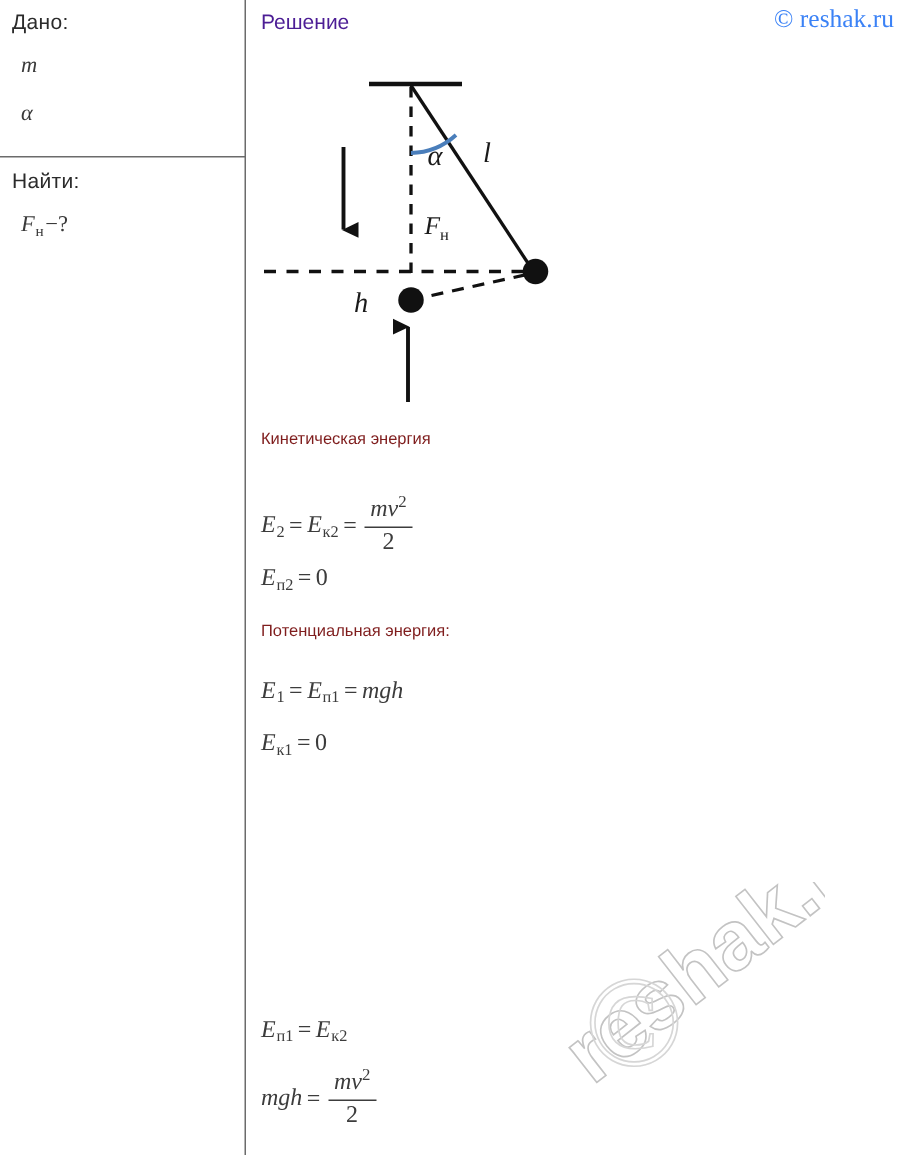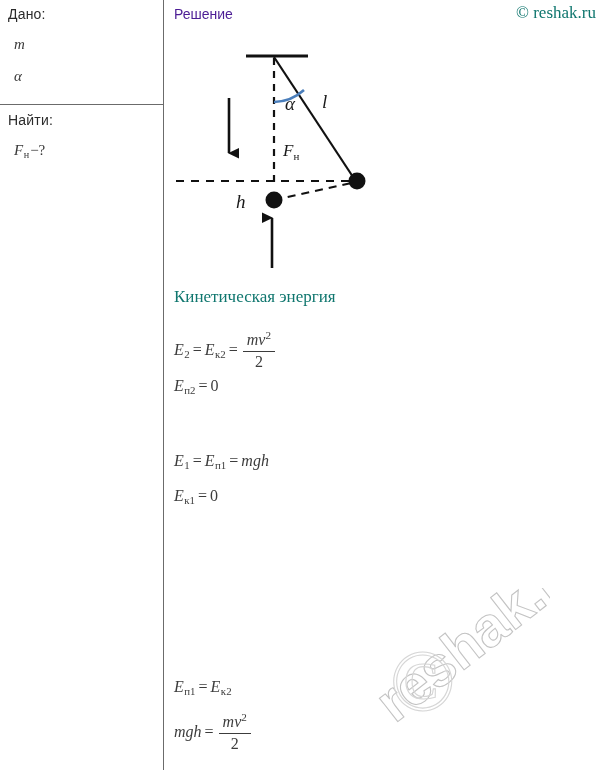--- a/index.html
+++ b/index.html
@@ -82,40 +82,39 @@
     left: 10px; top: 6px;
     font-size: 14px;
     color: #4c1d95;
     white-space: nowrap;
   }
   #copyright {
     position: absolute;
     right: 8px; top: 3px;
     font-family: "Liberation Serif", serif;
     font-size: 17px;
-    color: #0f766e;
+    color: #3b82f6;
     white-space: nowrap;
   }
 
   
   #diagram {
     position: absolute;
     left: 0; top: 40px;
     width: 440px;
     height: 230px;
   }
 
   
   .prose {
     position: absolute;
     left: 10px;
-    font-size: 17px;
-    color: #0f766e;
-    white-space: nowrap;
-    font-family: Liberation Serif, serif;
+    font-size: 11px;
+    color: #7f1d1d;
+    white-space: nowrap;
   }
   .prose-wrap {
     position: absolute;
     left: 10px;
     width: 430px;
     font-size: 14.8px;
     line-height: 40px;
     color: #2f2f2f;
   }
   .formula {
@@ -257,20 +256,21 @@
     <span>E</span><span class="sub">2</span><span class="op">=</span><span>E</span><span class="sub">к2</span><span class="op">=</span><span class="frac">
       <span class="numer"><span>mv</span><span class="sup">2</span></span>
       <span class="denom">2</span>
     </span>
   </div>
 
   <div class="formula" id="formula-ep2">
     <span>E</span><span class="sub">п2</span><span class="op">=</span><span class="num">0</span>
   </div>
 
+  <div class="prose" id="line-potential-title">Потенциальная энергия:</div>
 
   <div class="formula" id="formula-e1">
     <span>E</span><span class="sub">1</span><span class="op">=</span><span>E</span><span class="sub">п1</span><span class="op">=</span><span>mgh</span>
   </div>
 
   <div class="formula" id="formula-ek1">
     <span>E</span><span class="sub">к1</span><span class="op">=</span><span class="num">0</span>
   </div>
 
 

